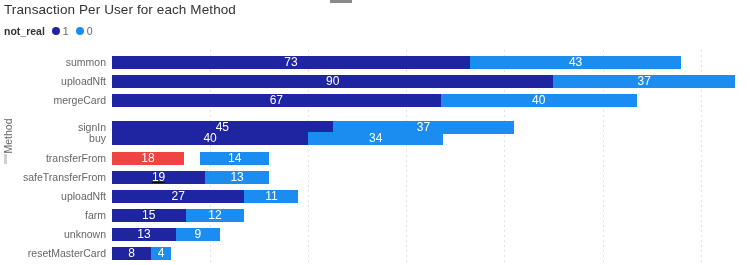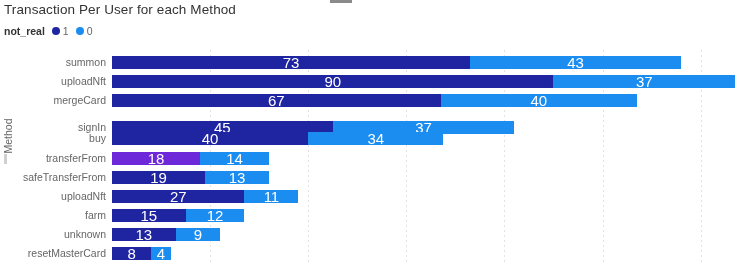--- a/index.html
+++ b/index.html
@@ -146,21 +146,21 @@
   .seg {
     position: absolute;
     top: 0;
     height: 13px;
     display: flex;
     align-items: center;
     justify-content: center;
     overflow: hidden;
   }
   .seg-label {
-    font-size: 15px;
+    font-size: 12px;
     color: #ffffff;
     white-space: nowrap;
     line-height: 13px;
   }
 </style>
 </head>
 <body>
 
 <div class="viz">
 
@@ -243,21 +243,21 @@
               <span class="seg-label">40</span>
             </div>
             <div class="seg" style="left: 196.22px; width: 135px; background: rgb(27, 141, 240);">
               <span class="seg-label">34</span>
             </div>
           </div>
         </div>
         <div class="row" style="top: 101.5px;">
           <div class="cat-label">transferFrom</div>
           <div class="bar-track" style="width: 156.976px;">
-            <div class="seg" style="left: 0px; width: 88px; background: #6d28d9; align-items: center;">
+            <div class="seg" style="left: 0px; width: 72px; background: #ef4444; align-items: center;">
               <span class="seg-label">18</span>
             </div>
             <div class="seg" style="left: 88.2992px; width: 68.6772px; background: rgb(27, 141, 240);">
               <span class="seg-label">14</span>
             </div>
           </div>
         </div>
         <div class="row" style="top: 120.6px;">
           <div class="cat-label">safeTransferFrom</div>
           <div class="bar-track" style="width: 156.976px;">

